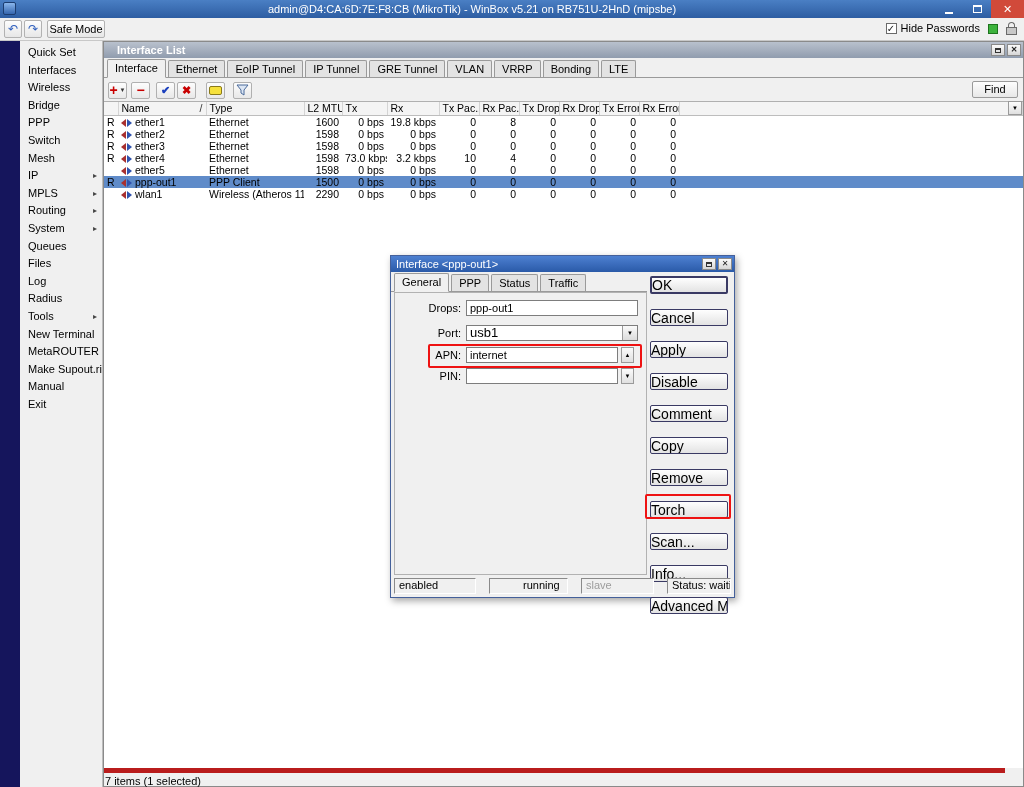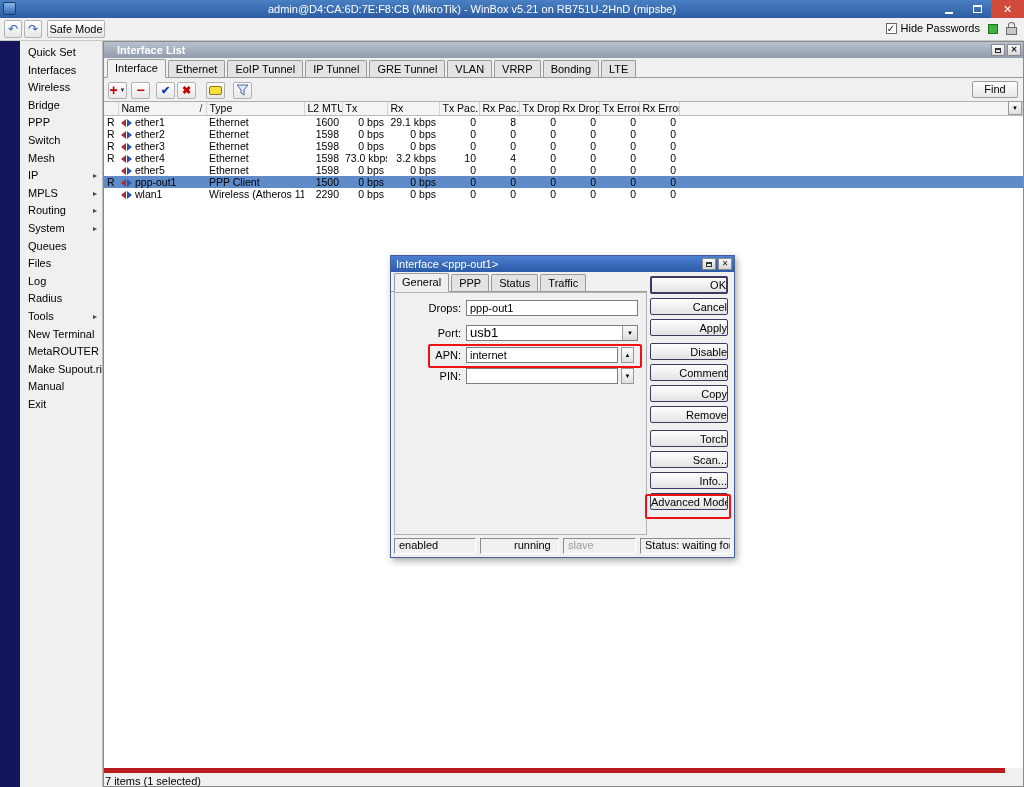--- a/index.html
+++ b/index.html
@@ -96,21 +96,21 @@
     background:linear-gradient(#fdfdfd,#e0e0e0); font-size:6px; text-align:center; line-height:12px; z-index:2; }
   .ifico { display:inline-block; width:11px; height:8px; margin-right:3px; position:relative; vertical-align:-1px; }
   .ifico .l { position:absolute; left:0; top:0; width:0; height:0;
     border-top:4px solid transparent; border-bottom:4px solid transparent; border-right:5px solid #a83030; }
   .ifico .r { position:absolute; right:0; top:0; width:0; height:0;
     border-top:4px solid transparent; border-bottom:4px solid transparent; border-left:5px solid #3052ae; }
   .mw-status { position:absolute; left:0; right:18px; bottom:0; height:18px; background:#f0f0f0;
     border-top:5px solid #b91c1c; line-height:17px; padding-left:1px; }
 
   
-  .dialog { position:absolute; left:390px; top:255px; width:345px; height:303px; background:#f0f0f0;
+  .dialog { position:absolute; left:390px; top:255px; width:345px; height:343px; background:#f0f0f0;
     border:1px solid #44609a; box-shadow:2px 3px 7px rgba(0,0,0,0.35); z-index:10; }
   .dlg-titlebar { position:absolute; top:0; left:0; right:0; height:16px;
     background:linear-gradient(#4d80d1,#2a5aa8); color:#fff; line-height:16px; padding-left:5px; }
   .dlg-tabs { position:absolute; top:17px; left:0; width:256px; height:19px; padding-left:3px;
     border-bottom:1px solid #9a9a9a; display:flex; align-items:flex-end; }
   .dlg-fields { position:absolute; left:3px; top:36px; width:253px; bottom:22px;
     border:1px solid #b2b2b2; padding-top:6px; }
   .frow { display:flex; align-items:center; height:17px; margin-bottom:4px; }
   .row-port { margin-top:8px; }
   .row-apn { margin-top:5px; }
@@ -119,26 +119,26 @@
   .w-full { width:172px; }
   .type-input { background:#ececec; }
   .combo { width:172px; height:16px; display:flex; border:1px solid #7d7d7d; background:#fff; }
   .combo input { flex:1; min-width:0; border:none; outline:none; font:inherit; font-size:13px; padding:0 3px; background:transparent; }
   .combo .dd { width:15px; background:linear-gradient(#fafafa,#dcdcdc); border-left:1px solid #9a9a9a;
     font-size:6px; text-align:center; line-height:14px; }
   .apn-w { width:152px; }
   .spin { width:13px; height:16px; margin-left:3px; border:1px solid #9a9a9a;
     background:linear-gradient(#fbfbfb,#e0e0e0); font-size:6px; text-align:center; line-height:14px; }
   .dlg-buttons { position:absolute; left:259px; top:20px; width:82px; }
-  .dbtn { display:block; width:78px; height:17px; margin-bottom:4px; border:1px solid #3a3a64;
-    background:linear-gradient(#fefefe,#e3e3e3); border-radius:2px; text-align:right; line-height:14px;
-    font:inherit; font-size:11px; white-space:nowrap; overflow:hidden; cursor:default; }
+  .dbtn { display:block; width:78px; height:17px; margin-bottom:15px; border:1px solid #3a3a64;
+    background:linear-gradient(#fefefe,#e3e3e3); border-radius:2px; text-align:left; line-height:14px;
+    font:inherit; font-size:14px; white-space:nowrap; overflow:hidden; cursor:default; }
   .dbtn.default { border-width:2px; height:18px; line-height:13px; }
   .gap-before { margin-top:7px; }
-  .dlg-statusbar { position:absolute; left:3px; right:3px; bottom:3px; height:16px; display:flex; gap:4px; }
+  .dlg-statusbar { position:absolute; left:3px; right:3px; bottom:3px; height:16px; display:flex; gap:13px; }
   .scell { border:1px solid; border-color:#8a8a8a #fff #fff #8a8a8a; background:#f0f0f0;
     padding:0 4px; line-height:13px; white-space:nowrap; overflow:hidden; }
   .sc-enabled{ width:82px; } .sc-running{ width:79px;padding-left:33px; } .sc-slave{ width:73px; color:#9c9c9c; } .sc-status{ flex:1; }
 
   
   .red-box { position:absolute; border:2px solid #ee1212; border-radius:2px; z-index:30; pointer-events:none; }
   .red-port { left:428px; top:344px; width:214px; height:24px; }
   .red-adv { left:645px; top:494px; width:86px; height:25px; }
 </style>
 </head>
@@ -334,21 +334,21 @@
             <th></th>
           </tr>
         </thead>
       <tbody>
           <tr>
             <td>R</td>
             <td><span class="ifico"><i class="l"></i><i class="r"></i></span><span>ether1</span></td>
             <td>Ethernet</td>
             <td class="num">1600</td>
             <td class="num">0 bps</td>
-            <td class="num">29.1 kbps</td>
+            <td class="num">19.8 kbps</td>
             <td class="num">0</td>
             <td class="num">8</td>
             <td class="num">0</td>
             <td class="num">0</td>
             <td class="num">0</td>
             <td class="num">0</td>
             <td></td>
           </tr>
           <tr>
             <td>R</td>

